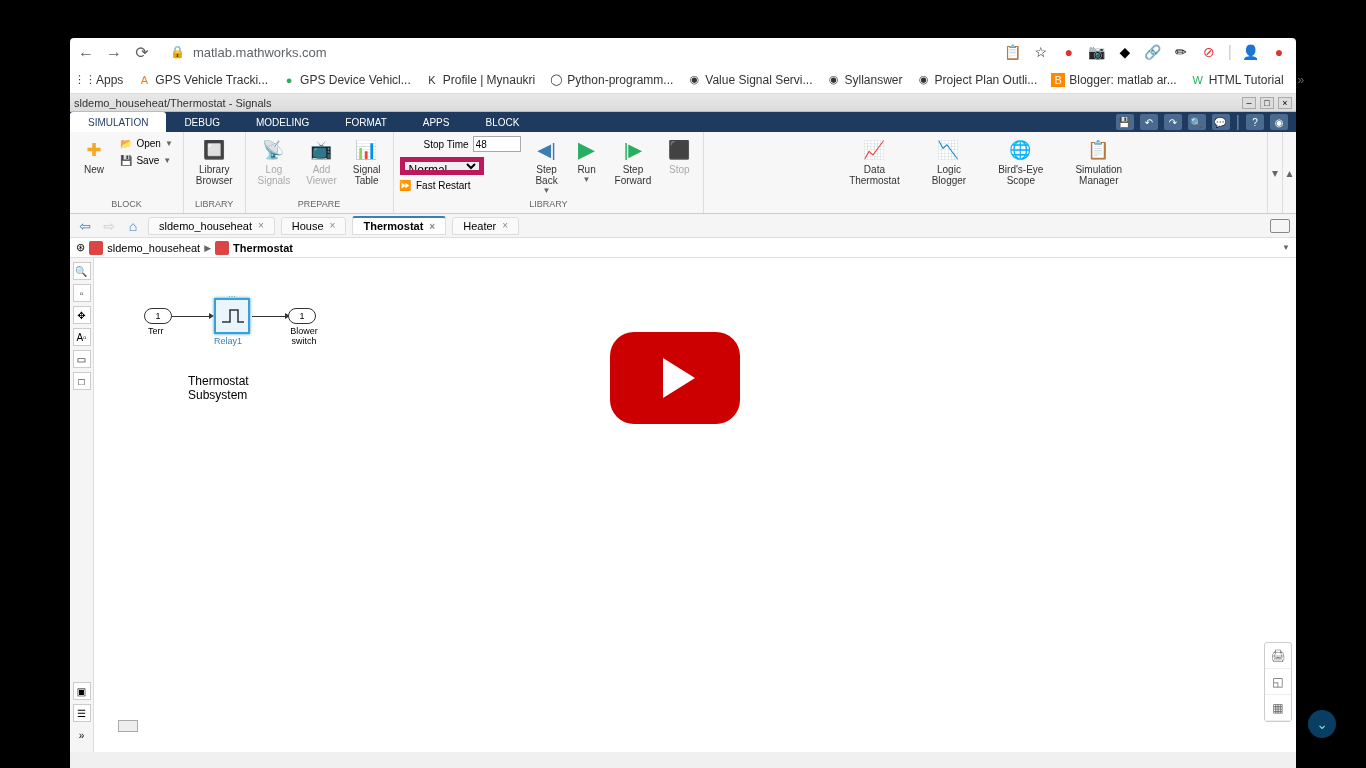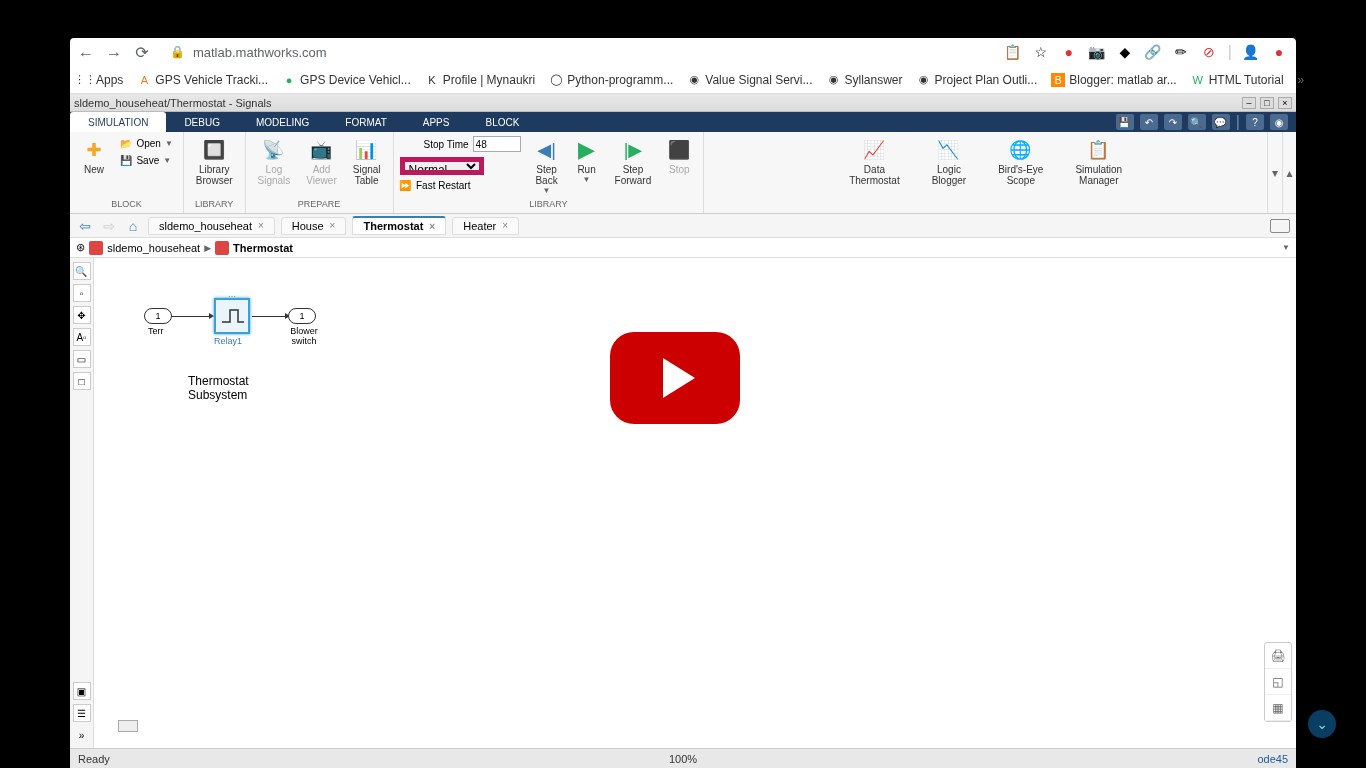--- a/index.html
+++ b/index.html
@@ -364,25 +364,20 @@
         </div>
         <div class="right-panel">
           <div class="rp-item">🖨</div>
           <div class="rp-item">◱</div>
           <div class="rp-item">▦</div>
         </div>
         <div class="progress-box"></div>
       </div>
     </div>
 
-    <div class="status-bar">
-      <span>Ready</span>
-      <span class="status-center">100%</span>
-      <span class="status-right">ode45</span>
-    </div>
   </div>
 </div>
 
 <div class="yt-play">
   <div class="yt-triangle"></div>
 </div>
 
 <div class="float-circle">⌄</div>
 
 </body></html>

